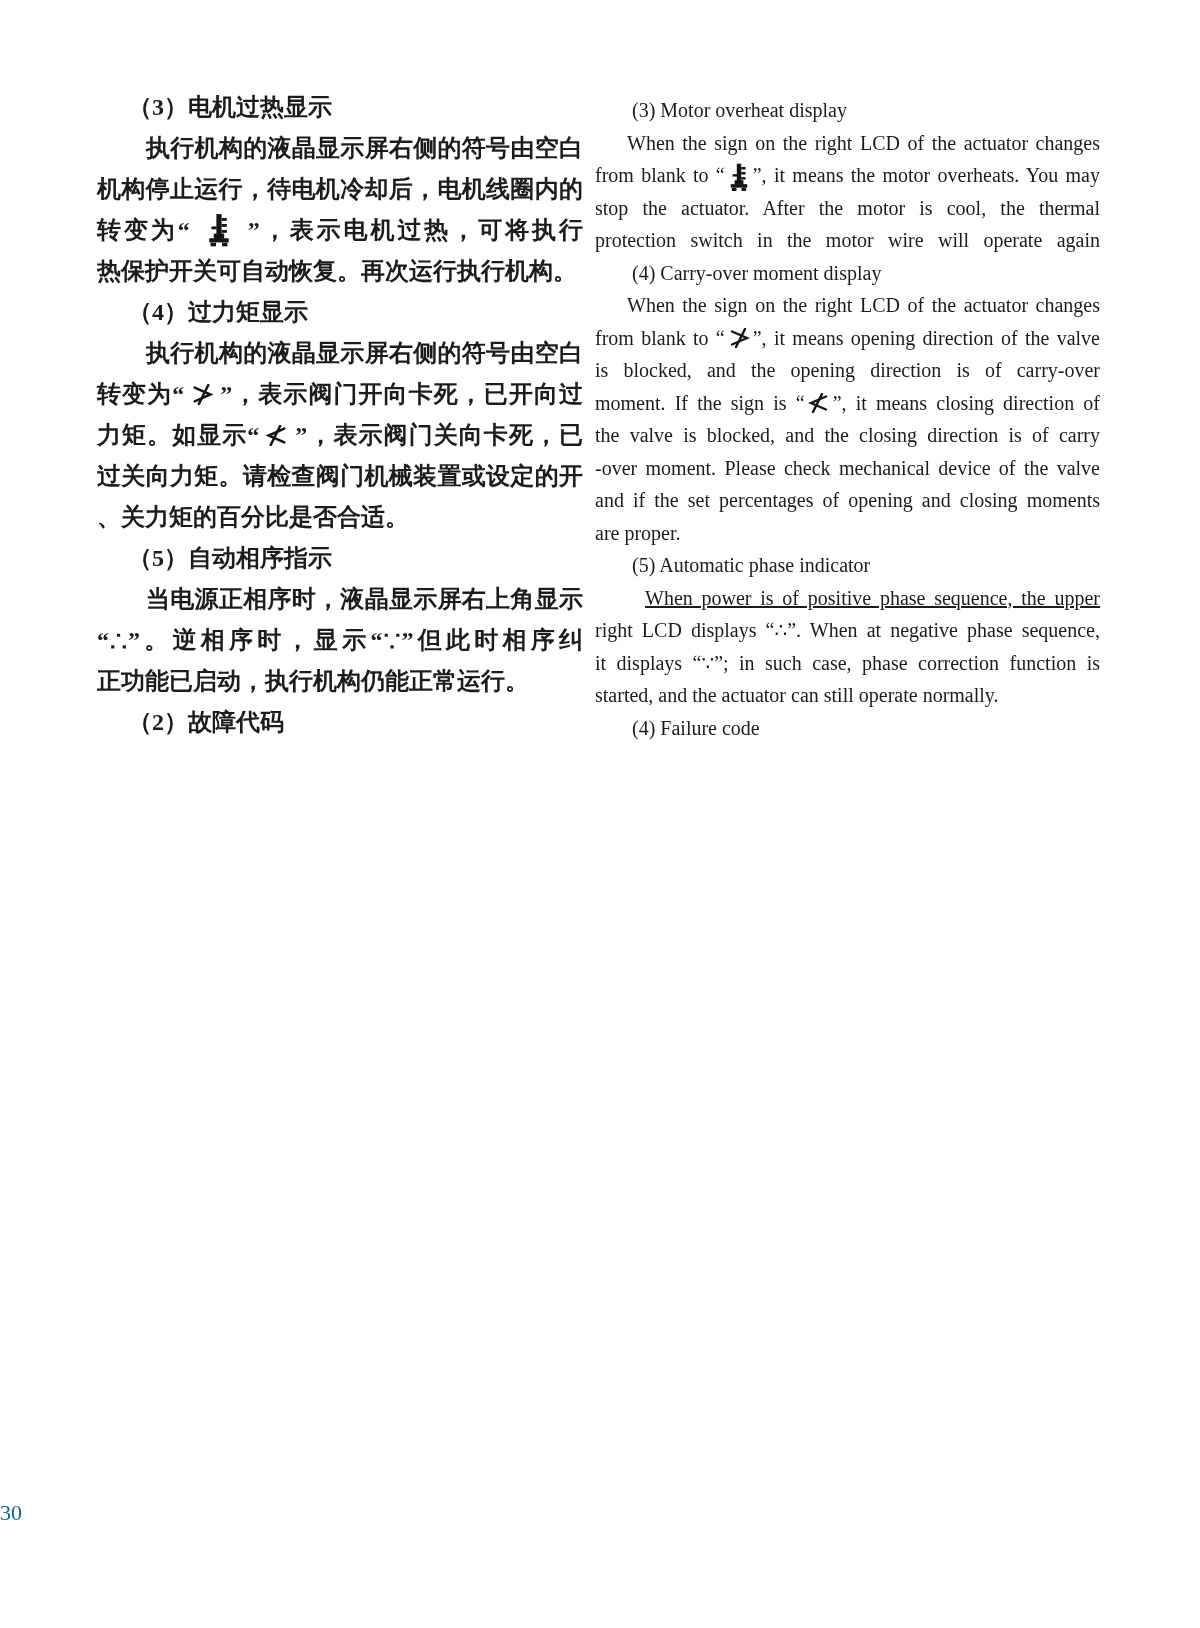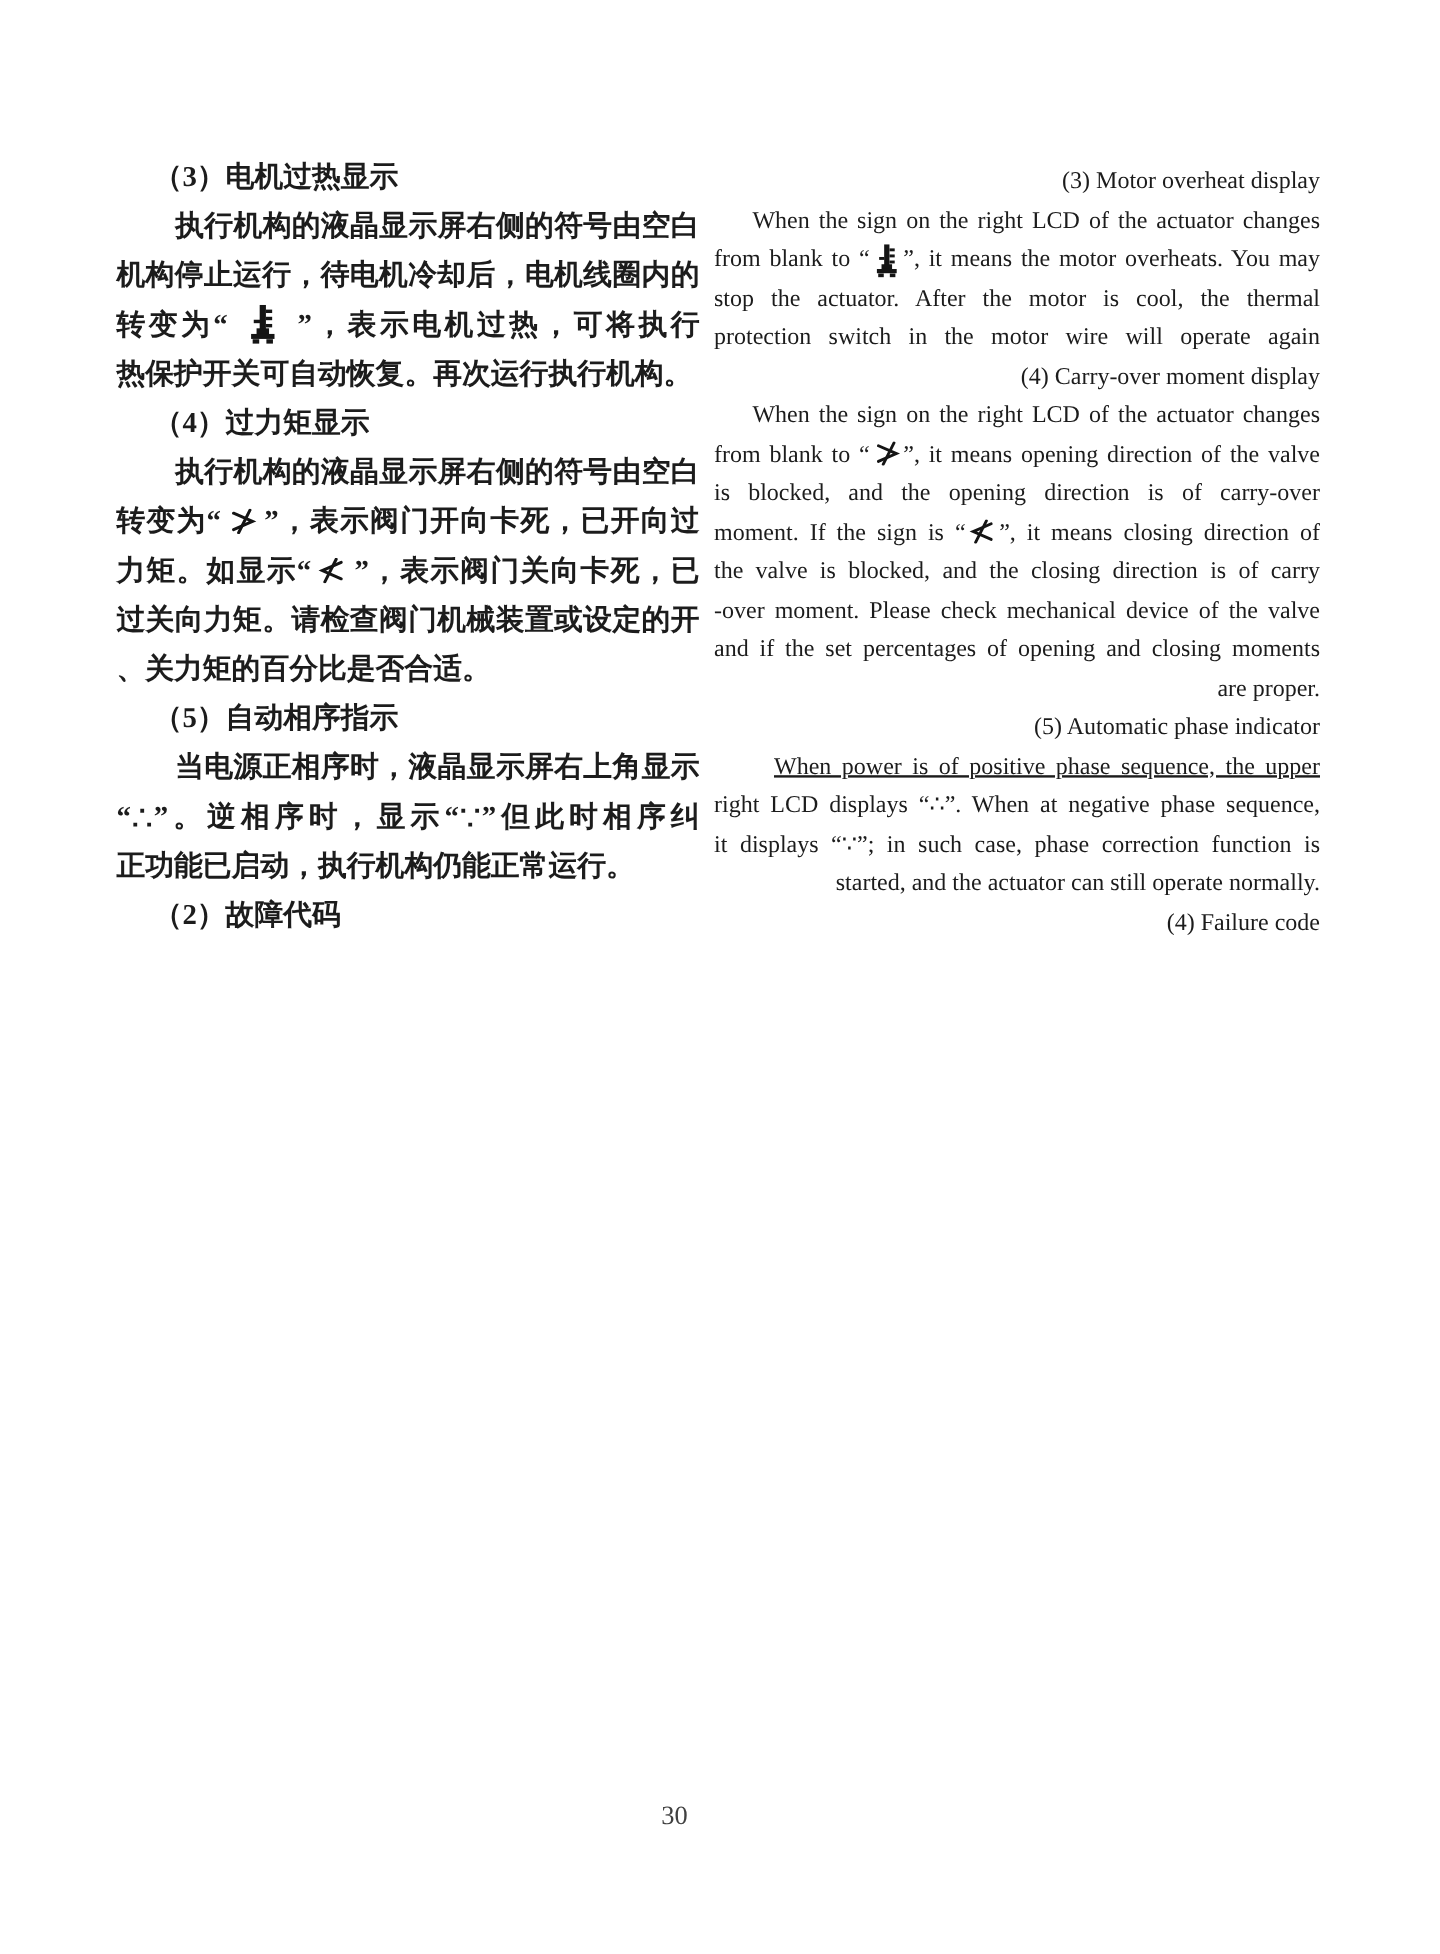--- a/index.html
+++ b/index.html
@@ -4,50 +4,49 @@
 <style>
   html, body { margin: 0; padding: 0; background: #ffffff; }
   .page {
     position: relative;
     width: 1200px;
     height: 1628px;
     background: #ffffff;
     overflow: hidden;
     color: #1c1c1c;
   }
-  .col { position: absolute; margin-top: 41px; }
+  .col { position: absolute; }
   .col-zh {
     left: 97px; top: 87px; width: 486px;
     font-family: "Liberation Serif", "DejaVu Serif", serif;
     font-size: 24px; font-weight: 600;
   }
   .col-en {
     left: 595px; top: 94px; width: 505px;
     font-family: "Liberation Serif", "DejaVu Serif", serif;
     font-size: 20px; font-weight: 400;
   }
   .zl { height: 41px; line-height: 41px; white-space: nowrap; }
-  .el { height: 32.5px; line-height: 32.5px; white-space: nowrap; text-align: right; }
+  .el { height: 32.5px; line-height: 32.5px; white-space: nowrap; }
   .jl { text-align: justify; text-align-last: justify; -moz-text-align-last: justify; white-space: normal; }
   .ind-h-zh { padding-left: 31px; }
   .ind-p-zh { padding-left: 49px; }
   .ind-h-en { padding-left: 37px; }
   .ind-p-en { padding-left: 32px; }
   .ind-p5-en { padding-left: 50px; text-decoration: underline; }
   .icon { display: inline-block; vertical-align: middle; }
   .therm-zh { width: 26px; height: 34px; margin: 0 16px; vertical-align: -10px; }
   .therm-en { width: 22px; height: 30px; margin: 0 3px; vertical-align: -11px; }
   .arrow-zh { width: 26px; height: 21px; margin: 0 5px; vertical-align: -3px; }
   .arrow-en { width: 24px; height: 20px; margin: 0 2px; vertical-align: -3px; }
   .page-number {
     position: absolute;
     left: 0; top: 1500px; width: 1124px;
-    text-align: center;
     font-family: "Liberation Serif", "DejaVu Serif", serif;
-    font-size: 22px; color: #404040;
+    font-size: 22px; color: #0369a1;
   }
 </style>
 </head>
 <body>
 
 <div class="page">
 
   <div class="col col-zh">
     <div class="zl ind-h-zh">（3）电机过热显示</div>
     <div class="zl jl ind-p-zh">执行机构的液晶显示屏右侧的符号由空白</div>

